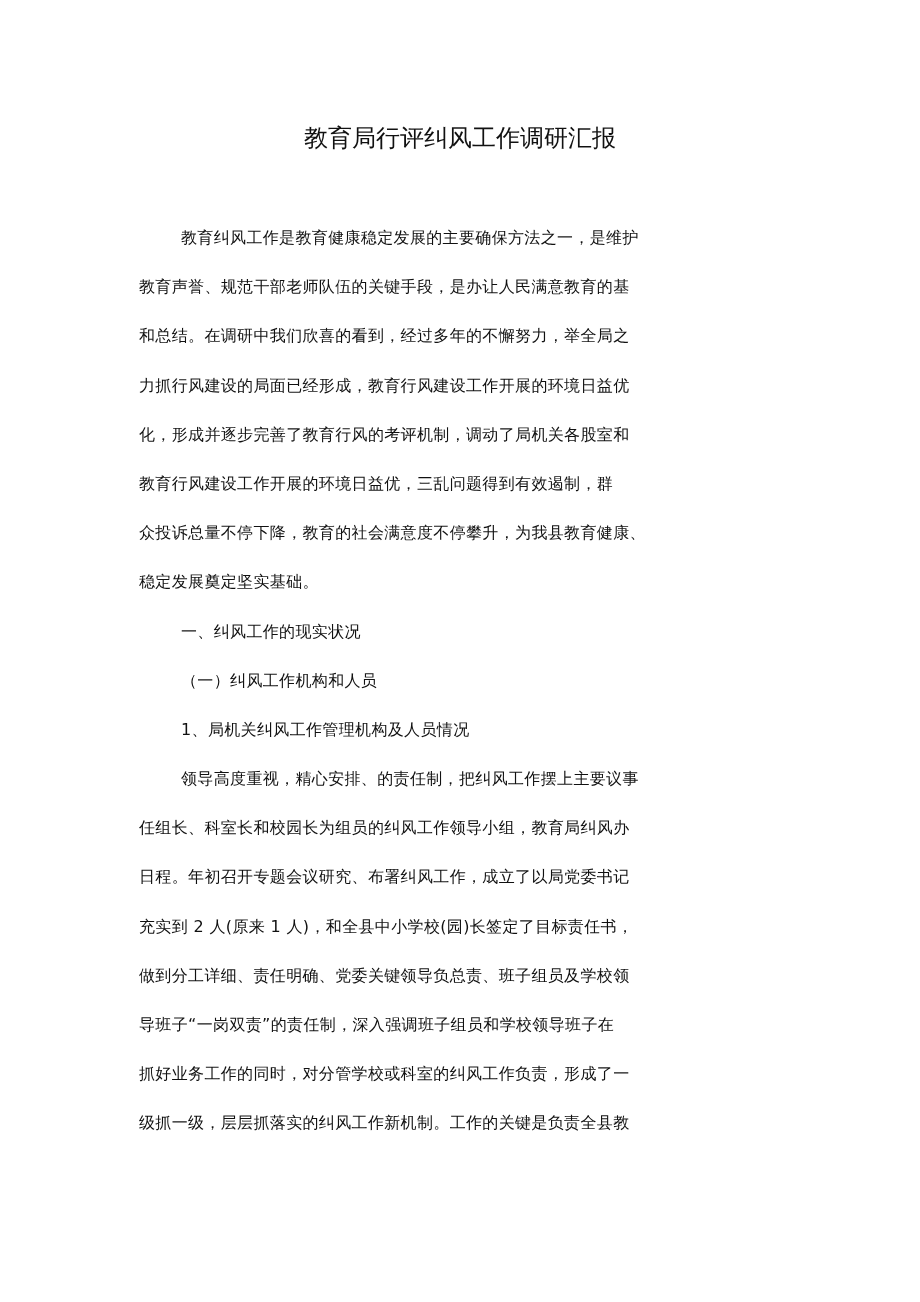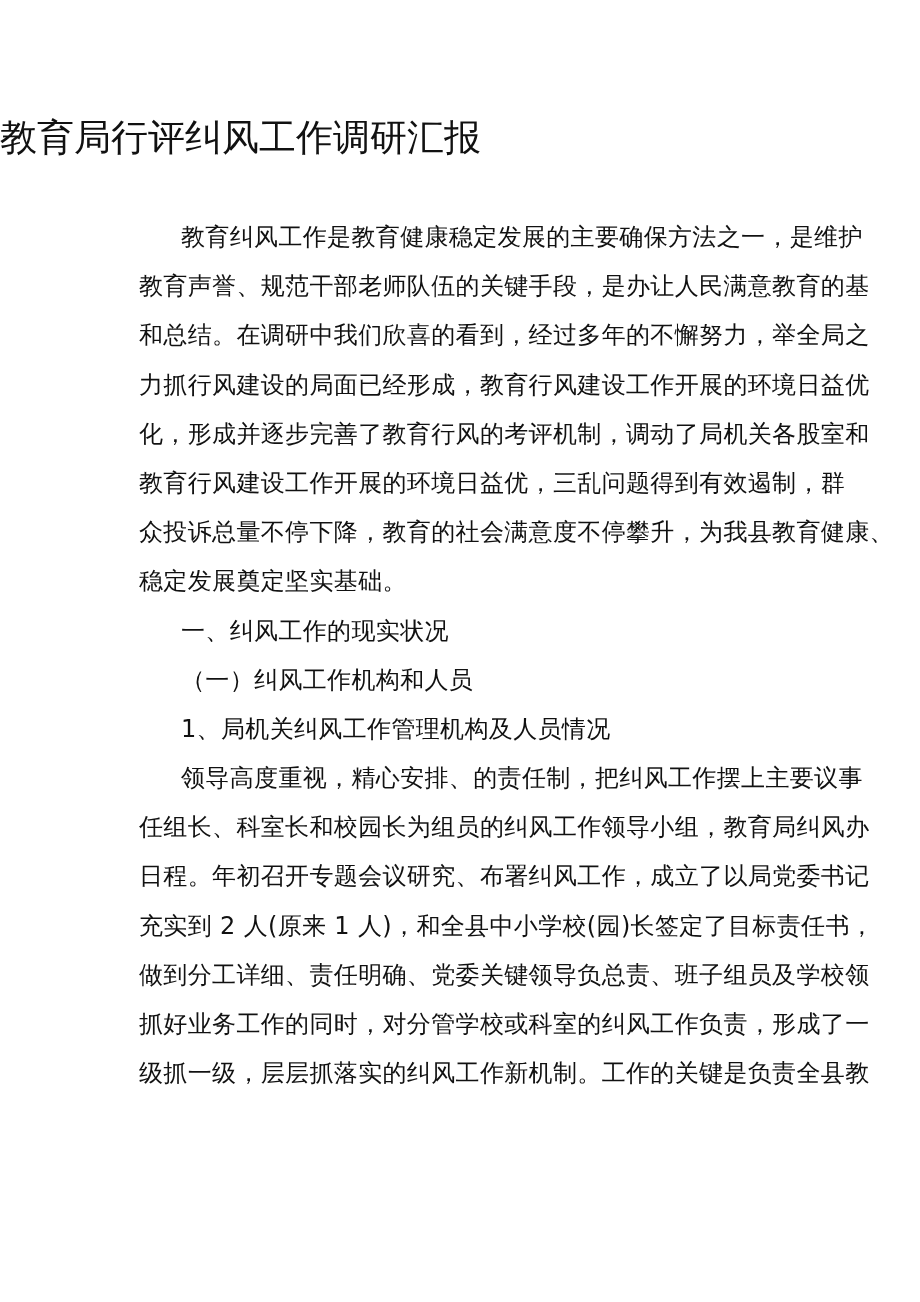--- a/index.html
+++ b/index.html
@@ -21,35 +21,35 @@
       top: 0;
       width: 920px;
       height: 1302px;
       background: #ffffff;
     }
     .title {
       position: absolute;
       top: 118px;
       left: 0;
       width: 920px;
-      text-align: left;
-      font-size: 37px;
+      text-align: center;
+      font-size: 24px;
       line-height: 40px;
       letter-spacing: 0px;
       color: #111111;
     }
     .body-text {
       position: absolute;
       left: 139px;
       top: 213px;
       width: 650px;
     }
     .line {
       height: 49.2px;
-      font-size: 24px;
+      font-size: 16px;
       line-height: 49.2px;
       white-space: nowrap;
       letter-spacing: 0.35px;
     }
     .indent {
       padding-left: 42px;
     }
   </style>
 </head>
 <body>
@@ -67,16 +67,17 @@
     <div class="line">众投诉总量不停下降，教育的社会满意度不停攀升，为我县教育健康、</div>
     <div class="line">稳定发展奠定坚实基础。</div>
     <div class="line indent">一、纠风工作的现实状况</div>
     <div class="line indent">（一）纠风工作机构和人员</div>
     <div class="line indent">1、局机关纠风工作管理机构及人员情况</div>
     <div class="line indent">领导高度重视，精心安排、的责任制，把纠风工作摆上主要议事</div>
     <div class="line">任组长、科室长和校园长为组员的纠风工作领导小组，教育局纠风办</div>
     <div class="line">日程。年初召开专题会议研究、布署纠风工作，成立了以局党委书记</div>
     <div class="line">充实到 2 人(原来 1 人)，和全县中小学校(园)长签定了目标责任书，</div>
     <div class="line">做到分工详细、责任明确、党委关键领导负总责、班子组员及学校领</div>
+    <div class="line">导班子“一岗双责”的责任制，深入强调班子组员和学校领导班子在</div>
     <div class="line">抓好业务工作的同时，对分管学校或科室的纠风工作负责，形成了一</div>
     <div class="line">级抓一级，层层抓落实的纠风工作新机制。工作的关键是负责全县教</div>
   </div>
 </div>
 
 </body></html>

